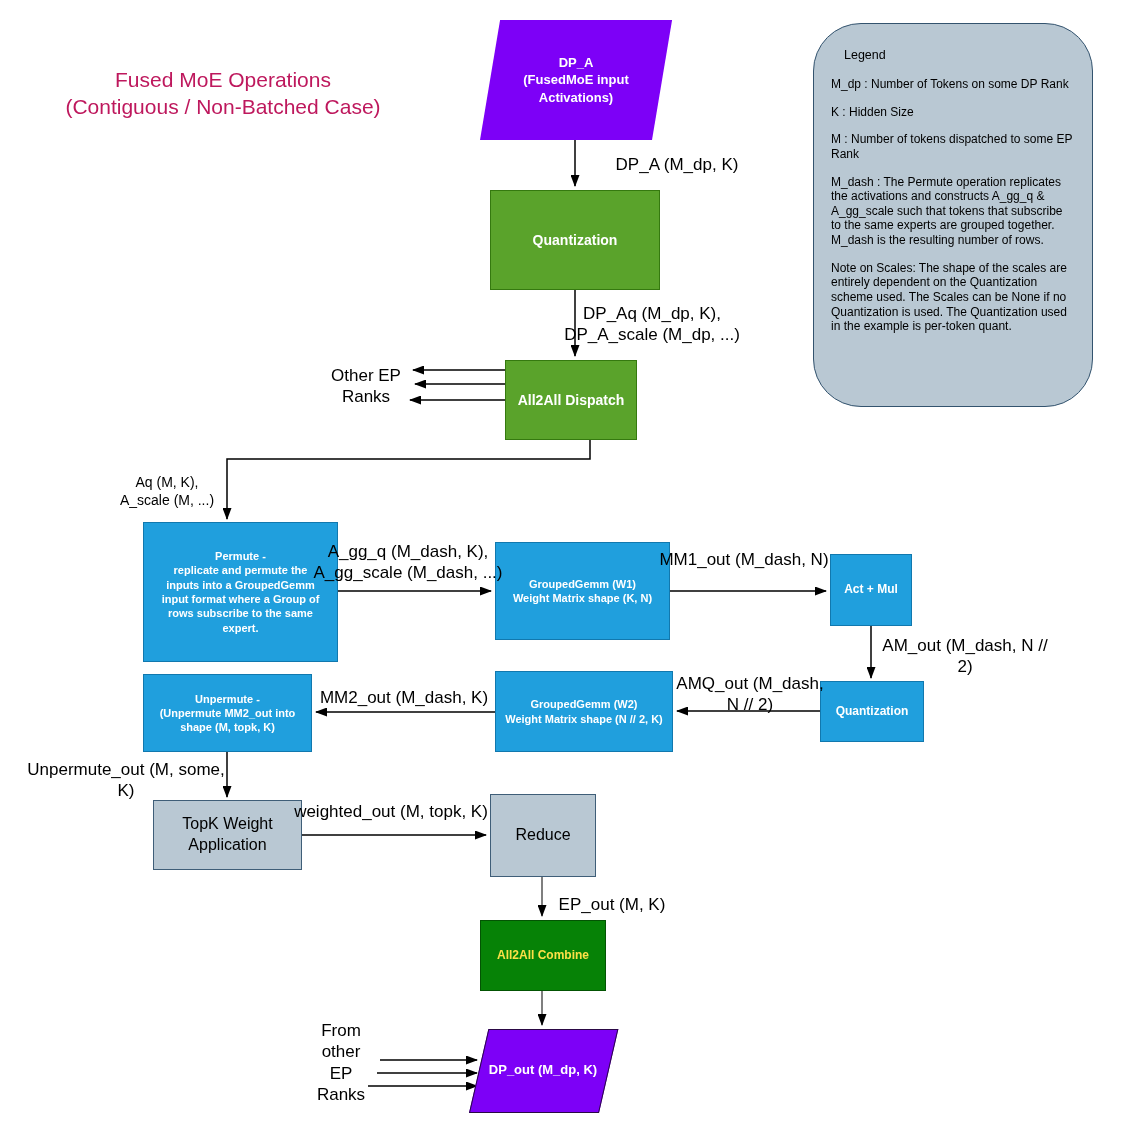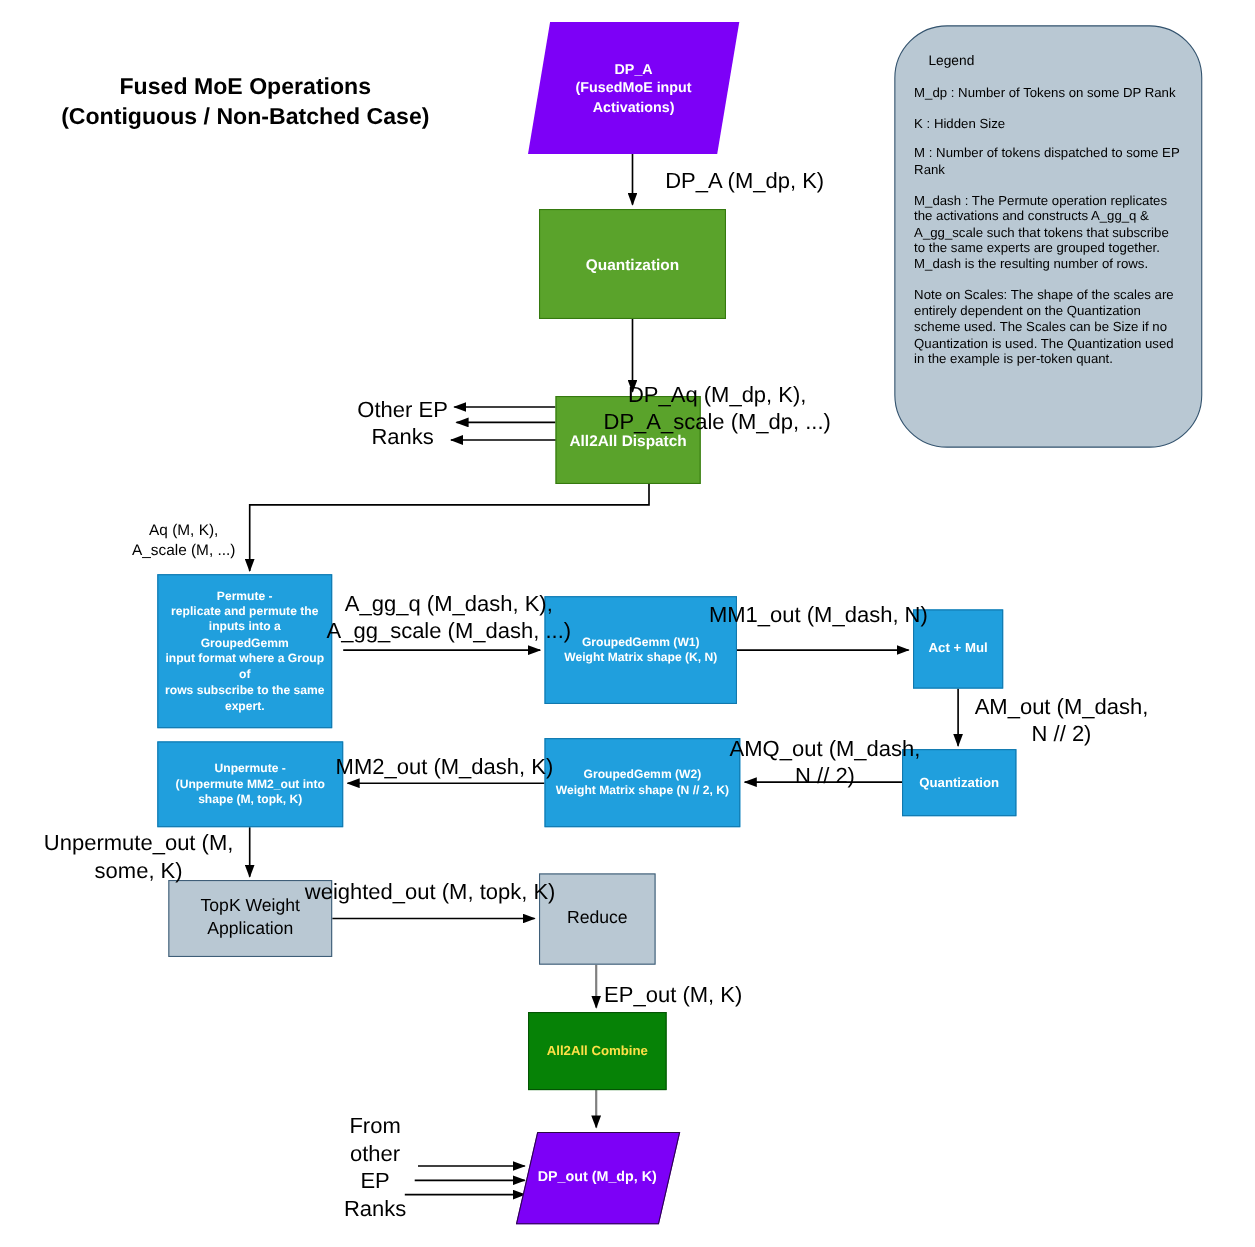--- a/index.html
+++ b/index.html
@@ -26,25 +26,25 @@
   .blue{background:#209fdd;border:1.5px solid #1178ae;color:#fff;font-weight:bold;}
   .grayb{background:#b9c8d3;border:1.5px solid #3f5e78;color:#000;font-size:16px;}
   .pgram{position:absolute;transform-origin:bottom left;background:#7d00f7;}
   .pgram-label{
     position:absolute;display:flex;align-items:center;justify-content:center;
     text-align:center;color:#fff;font-weight:bold;white-space:pre-line;line-height:1.35;
   }
   .elabel{
     position:absolute;transform:translate(-50%,-50%);
     white-space:pre-line;text-align:center;color:#000;
-    font-size:20px;line-height:1.25;
+    font-size:17px;line-height:1.25;
   }
   .title{
     position:absolute;transform:translate(-50%,-50%);
-    font-size:21px;font-weight:bold;color:#000000;
+    font-size:21px;font-weight:normal;color:#be185d;
     white-space:pre-line;text-align:center;line-height:1.3;
   }
   .legend{
     position:absolute;left:813px;top:23px;width:280px;height:384px;
     background:#b9c8d3;border:1.5px solid #33536e;border-radius:48px;
     box-sizing:border-box;padding:24px 17px 0 17px;color:#000;
   }
   .legend .heading{font-size:12.5px;margin:0 0 15px 13px;}
   .legend .item{font-size:12px;line-height:1.22;margin-bottom:13px;}
   .legend .item.first{padding-left:4px;}
@@ -89,21 +89,21 @@
 
   <div class="pgram" style="left:480px;top:20px;width:172px;height:120px;transform:skewX(-9.5deg);"></div>
   <div class="pgram-label" style="left:480px;top:20px;width:192px;height:120px;font-size:13px;">DP_A
 (FusedMoE input
 Activations)</div>
 
   <div class="node green" style="left:490px;top:190px;width:170px;height:100px;">Quantization</div>
 
   <div class="node green" style="left:505px;top:360px;width:132px;height:80px;">All2All Dispatch</div>
 
-  <div class="node blue" style="left:143px;top:522px;width:159px;height:140px;font-size:11px;">Permute -
+  <div class="node blue" style="left:143px;top:522px;width:195px;height:140px;font-size:11px;">Permute -
 replicate and permute the
 inputs into a GroupedGemm
 input format where a Group of
 rows subscribe to the same
 expert.</div>
 
   <div class="node blue" style="left:495px;top:542px;width:175px;height:98px;font-size:11px;">GroupedGemm (W1)
 Weight Matrix shape (K, N)</div>
 
   <div class="node blue" style="left:830px;top:554px;width:82px;height:72px;font-size:12px;">Act + Mul</div>
@@ -120,21 +120,21 @@
   <div class="node grayb" style="left:153px;top:800px;width:149px;height:70px;">TopK Weight Application</div>
 
   <div class="node grayb" style="left:490px;top:794px;width:106px;height:83px;">Reduce</div>
 
   <div class="node darkgreen" style="left:480px;top:920px;width:126px;height:71px;">All2All Combine</div>
 
   <div class="pgram" style="left:469px;top:1029px;width:128px;height:82px;transform:skewX(-13deg);border:1px solid #2a0845;"></div>
   <div class="pgram-label" style="left:469px;top:1029px;width:148px;height:82px;font-size:13px;">DP_out (M_dp, K)</div>
 
   <div class="elabel" style="left:677px;top:165px;">DP_A (M_dp, K)</div>
-  <div class="elabel" style="left:652px;top:324px;margin-top:48px;">DP_Aq (M_dp, K),
+  <div class="elabel" style="left:652px;top:324px;">DP_Aq (M_dp, K),
 DP_A_scale (M_dp, ...)</div>
   <div class="elabel" style="left:366px;top:386px;">Other EP
 Ranks</div>
   <div class="elabel" style="left:167px;top:491px;font-size:14px;">Aq (M, K),
 A_scale (M, ...)</div>
   <div class="elabel" style="left:408px;top:562px;">A_gg_q (M_dash, K),
 A_gg_scale (M_dash, ...)</div>
   <div class="elabel" style="left:744px;top:560px;">MM1_out (M_dash, N)</div>
   <div class="elabel" style="left:965px;top:656px;">AM_out (M_dash, N // 2)</div>
   <div class="elabel" style="left:750px;top:694px;">AMQ_out (M_dash,
@@ -147,16 +147,16 @@
 other
 EP
 Ranks</div>
 
   <div class="legend">
     <div class="heading">Legend</div>
     <div class="item">M_dp : Number of Tokens on some DP Rank</div>
     <div class="item">K : Hidden Size</div>
     <div class="item">M : Number of tokens dispatched to some EP Rank</div>
     <div class="item">M_dash : The Permute operation replicates the activations and constructs A_gg_q &amp; A_gg_scale such that tokens that subscribe to the same experts are grouped together. M_dash is the resulting number of rows.</div>
-    <div class="item">Note on Scales: The shape of the scales are entirely dependent on the Quantization scheme used. The Scales can be Size if no Quantization is used. The Quantization used in the example is per-token quant.</div>
+    <div class="item">Note on Scales: The shape of the scales are entirely dependent on the Quantization scheme used. The Scales can be None if no Quantization is used. The Quantization used in the example is per-token quant.</div>
   </div>
 
 </div>
 
 </body></html>

